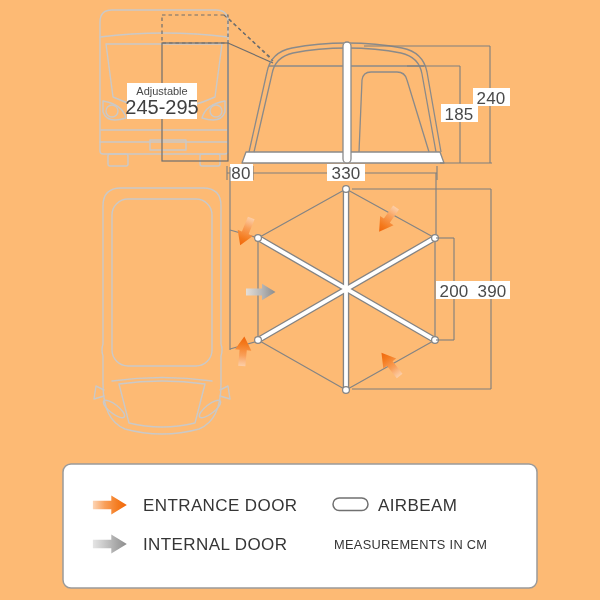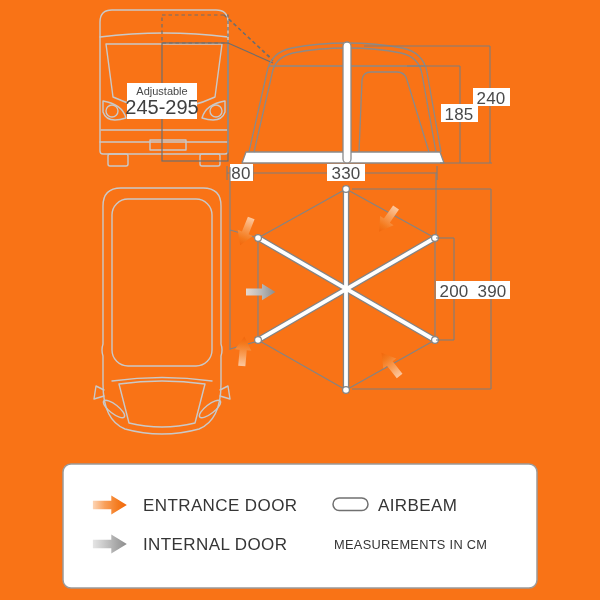--- a/index.html
+++ b/index.html
@@ -1,16 +1,16 @@
 <!DOCTYPE html>
 <html><head>
 <meta charset="utf-8">
 <style>
   html,body{margin:0;padding:0;background:#ffffff;}
-  .stage{width:600px;height:600px;position:relative;background:#f97316;overflow:hidden;text-align:right;}
+  .stage{width:600px;height:600px;position:relative;background:#fdba74;overflow:hidden;text-align:right;}
   svg text{font-family:"Liberation Sans","DejaVu Sans",sans-serif;}
   .dim-num{font-size:17px;fill:#4a4a4a;letter-spacing:.2px;}
   .small-label{font-size:11px;fill:#474747;}
   .range-label{font-size:20px;fill:#3f3f3f;}
   .legend-text{font-size:17px;fill:#353535;letter-spacing:.4px;}
   .legend-note{font-size:12.8px;fill:#353535;letter-spacing:.3px;}
   .van{stroke:#c9c9c9;stroke-width:1.4;fill:none;stroke-linejoin:round;stroke-linecap:round;}
   .tent{stroke:#8a8a8a;stroke-width:1.3;fill:none;stroke-linejoin:round;}
   .tentfill{stroke:#8a8a8a;stroke-width:1.3;fill:#ffffff;stroke-linejoin:round;}
   .dim{stroke:#7e7e7e;stroke-width:1.1;fill:none;}

